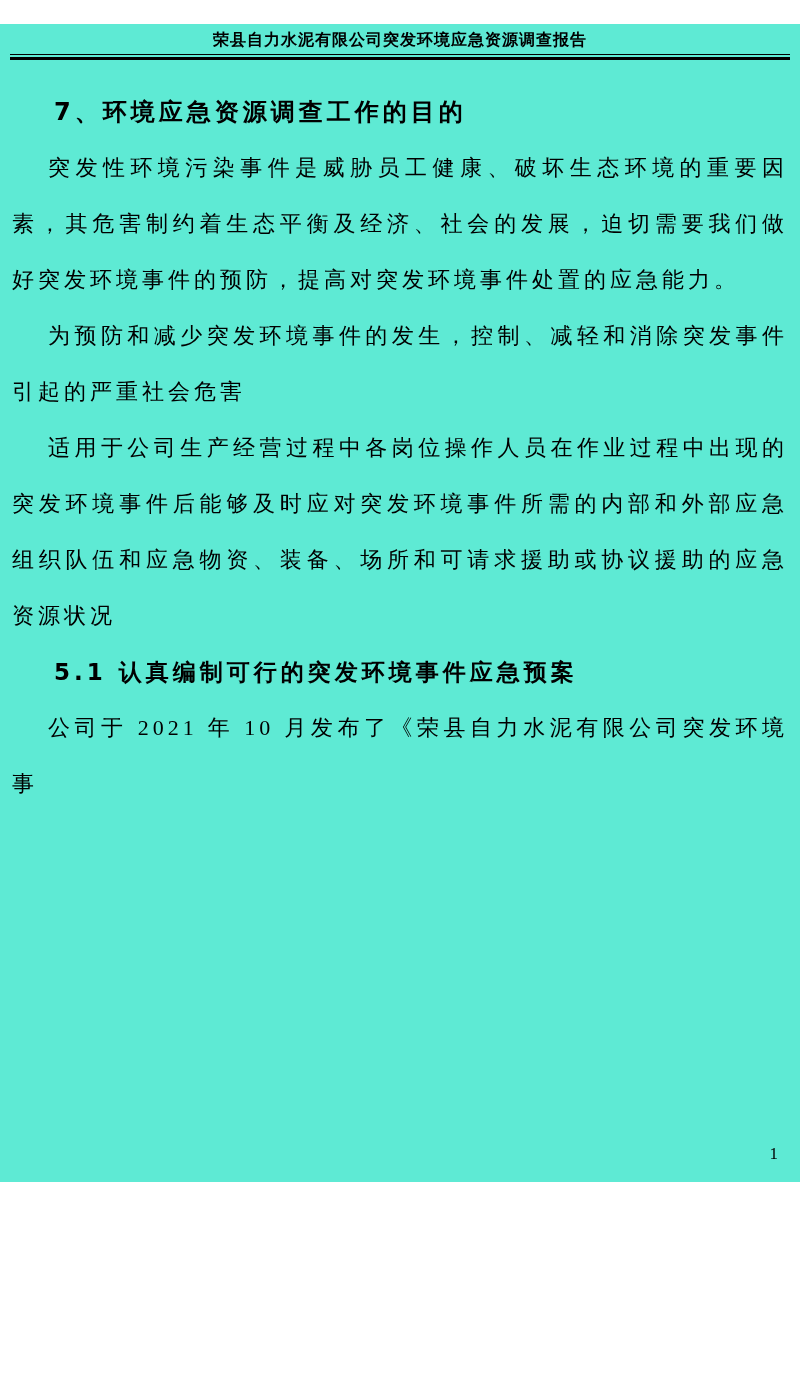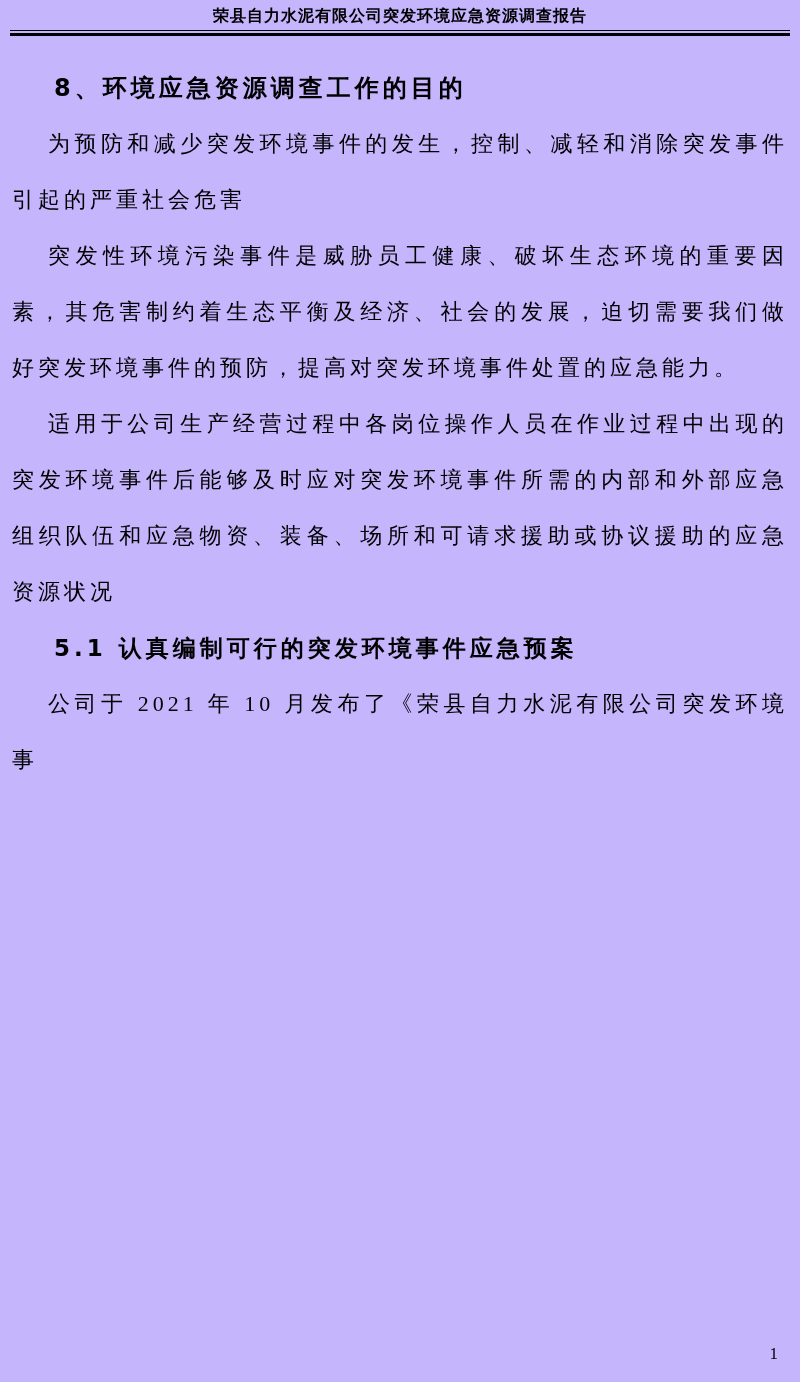--- a/index.html
+++ b/index.html
@@ -10,23 +10,24 @@
   body {
     width: 800px;
     height: 1382px;
     position: relative;
     overflow: hidden;
     color: #000;
     font-family: "Liberation Serif", "DejaVu Serif", serif;
   }
   .doc-page {
     width: 800px;
-    height: 1382px;
+    height: 1158px;
     position: relative;
-    background: #c4b5fd;
+    background: #5eead4;
+    margin-top: 24px;
   }
   .doc-header-title {
     padding-top: 5px;
     text-align: center;
     font-size: 16px;
     font-weight: bold;
     line-height: 22px;
     letter-spacing: 1px;
     font-family: "Liberation Serif", "DejaVu Serif", serif;
   }
@@ -73,25 +74,25 @@
 <body>
 
 <div class="doc-page">
 
   <div class="doc-header-title">荣县自力水泥有限公司突发环境应急资源调查报告</div>
 
   <div class="header-rule"></div>
 
   <div class="content">
 
-    <div class="heading h1">8、环境应急资源调查工作的目的</div>
+    <div class="heading h1">7、环境应急资源调查工作的目的</div>
+
+    <p class="para">突发性环境污染事件是威胁员工健康、破坏生态环境的重要因素，其危害制约着生态平衡及经济、社会的发展，迫切需要我们做好突发环境事件的预防，提高对突发环境事件处置的应急能力。</p>
 
     <p class="para">为预防和减少突发环境事件的发生，控制、减轻和消除突发事件引起的严重社会危害</p>
-
-    <p class="para">突发性环境污染事件是威胁员工健康、破坏生态环境的重要因素，其危害制约着生态平衡及经济、社会的发展，迫切需要我们做好突发环境事件的预防，提高对突发环境事件处置的应急能力。</p>
 
 
 
     <p class="para">适用于公司生产经营过程中各岗位操作人员在作业过程中出现的突发环境事件后能够及时应对突发环境事件所需的内部和外部应急组织队伍和应急物资、装备、场所和可请求援助或协议援助的应急资源状况</p>
 
 
     <div class="heading sub">5.1 认真编制可行的突发环境事件应急预案</div>
 
     <p class="para">公司于 2021 年 10 月发布了《荣县自力水泥有限公司突发环境事</p>
 

